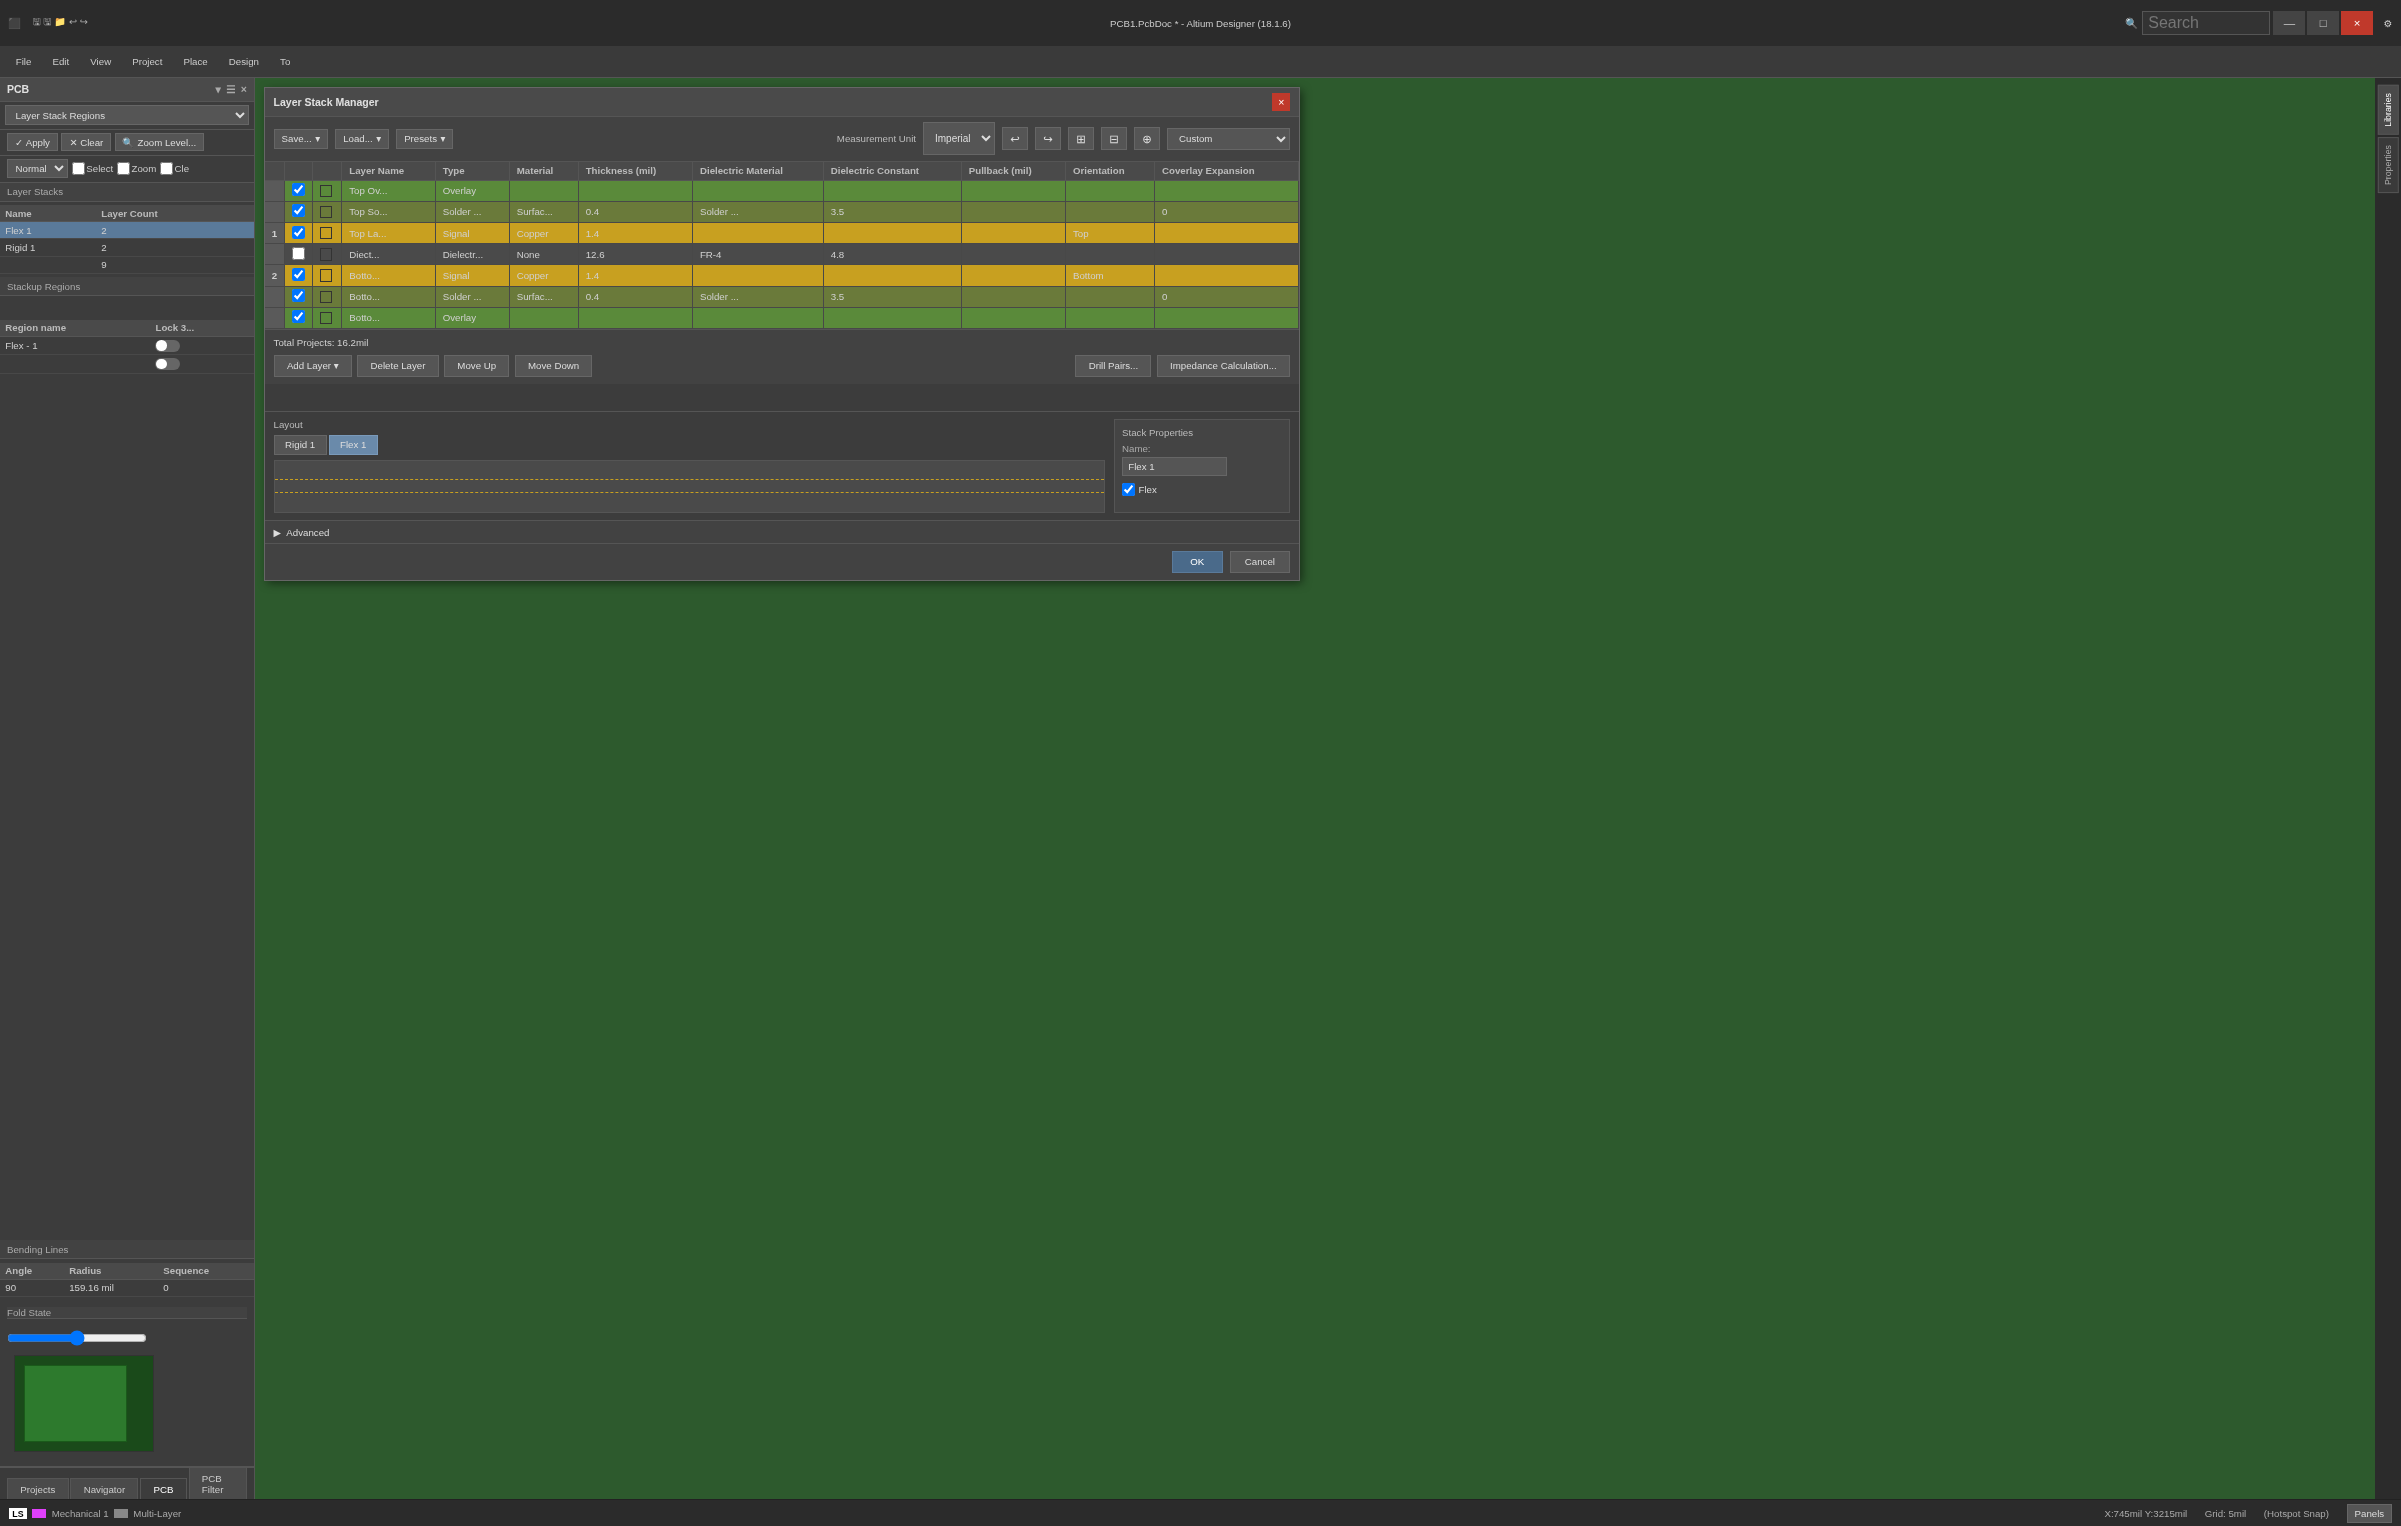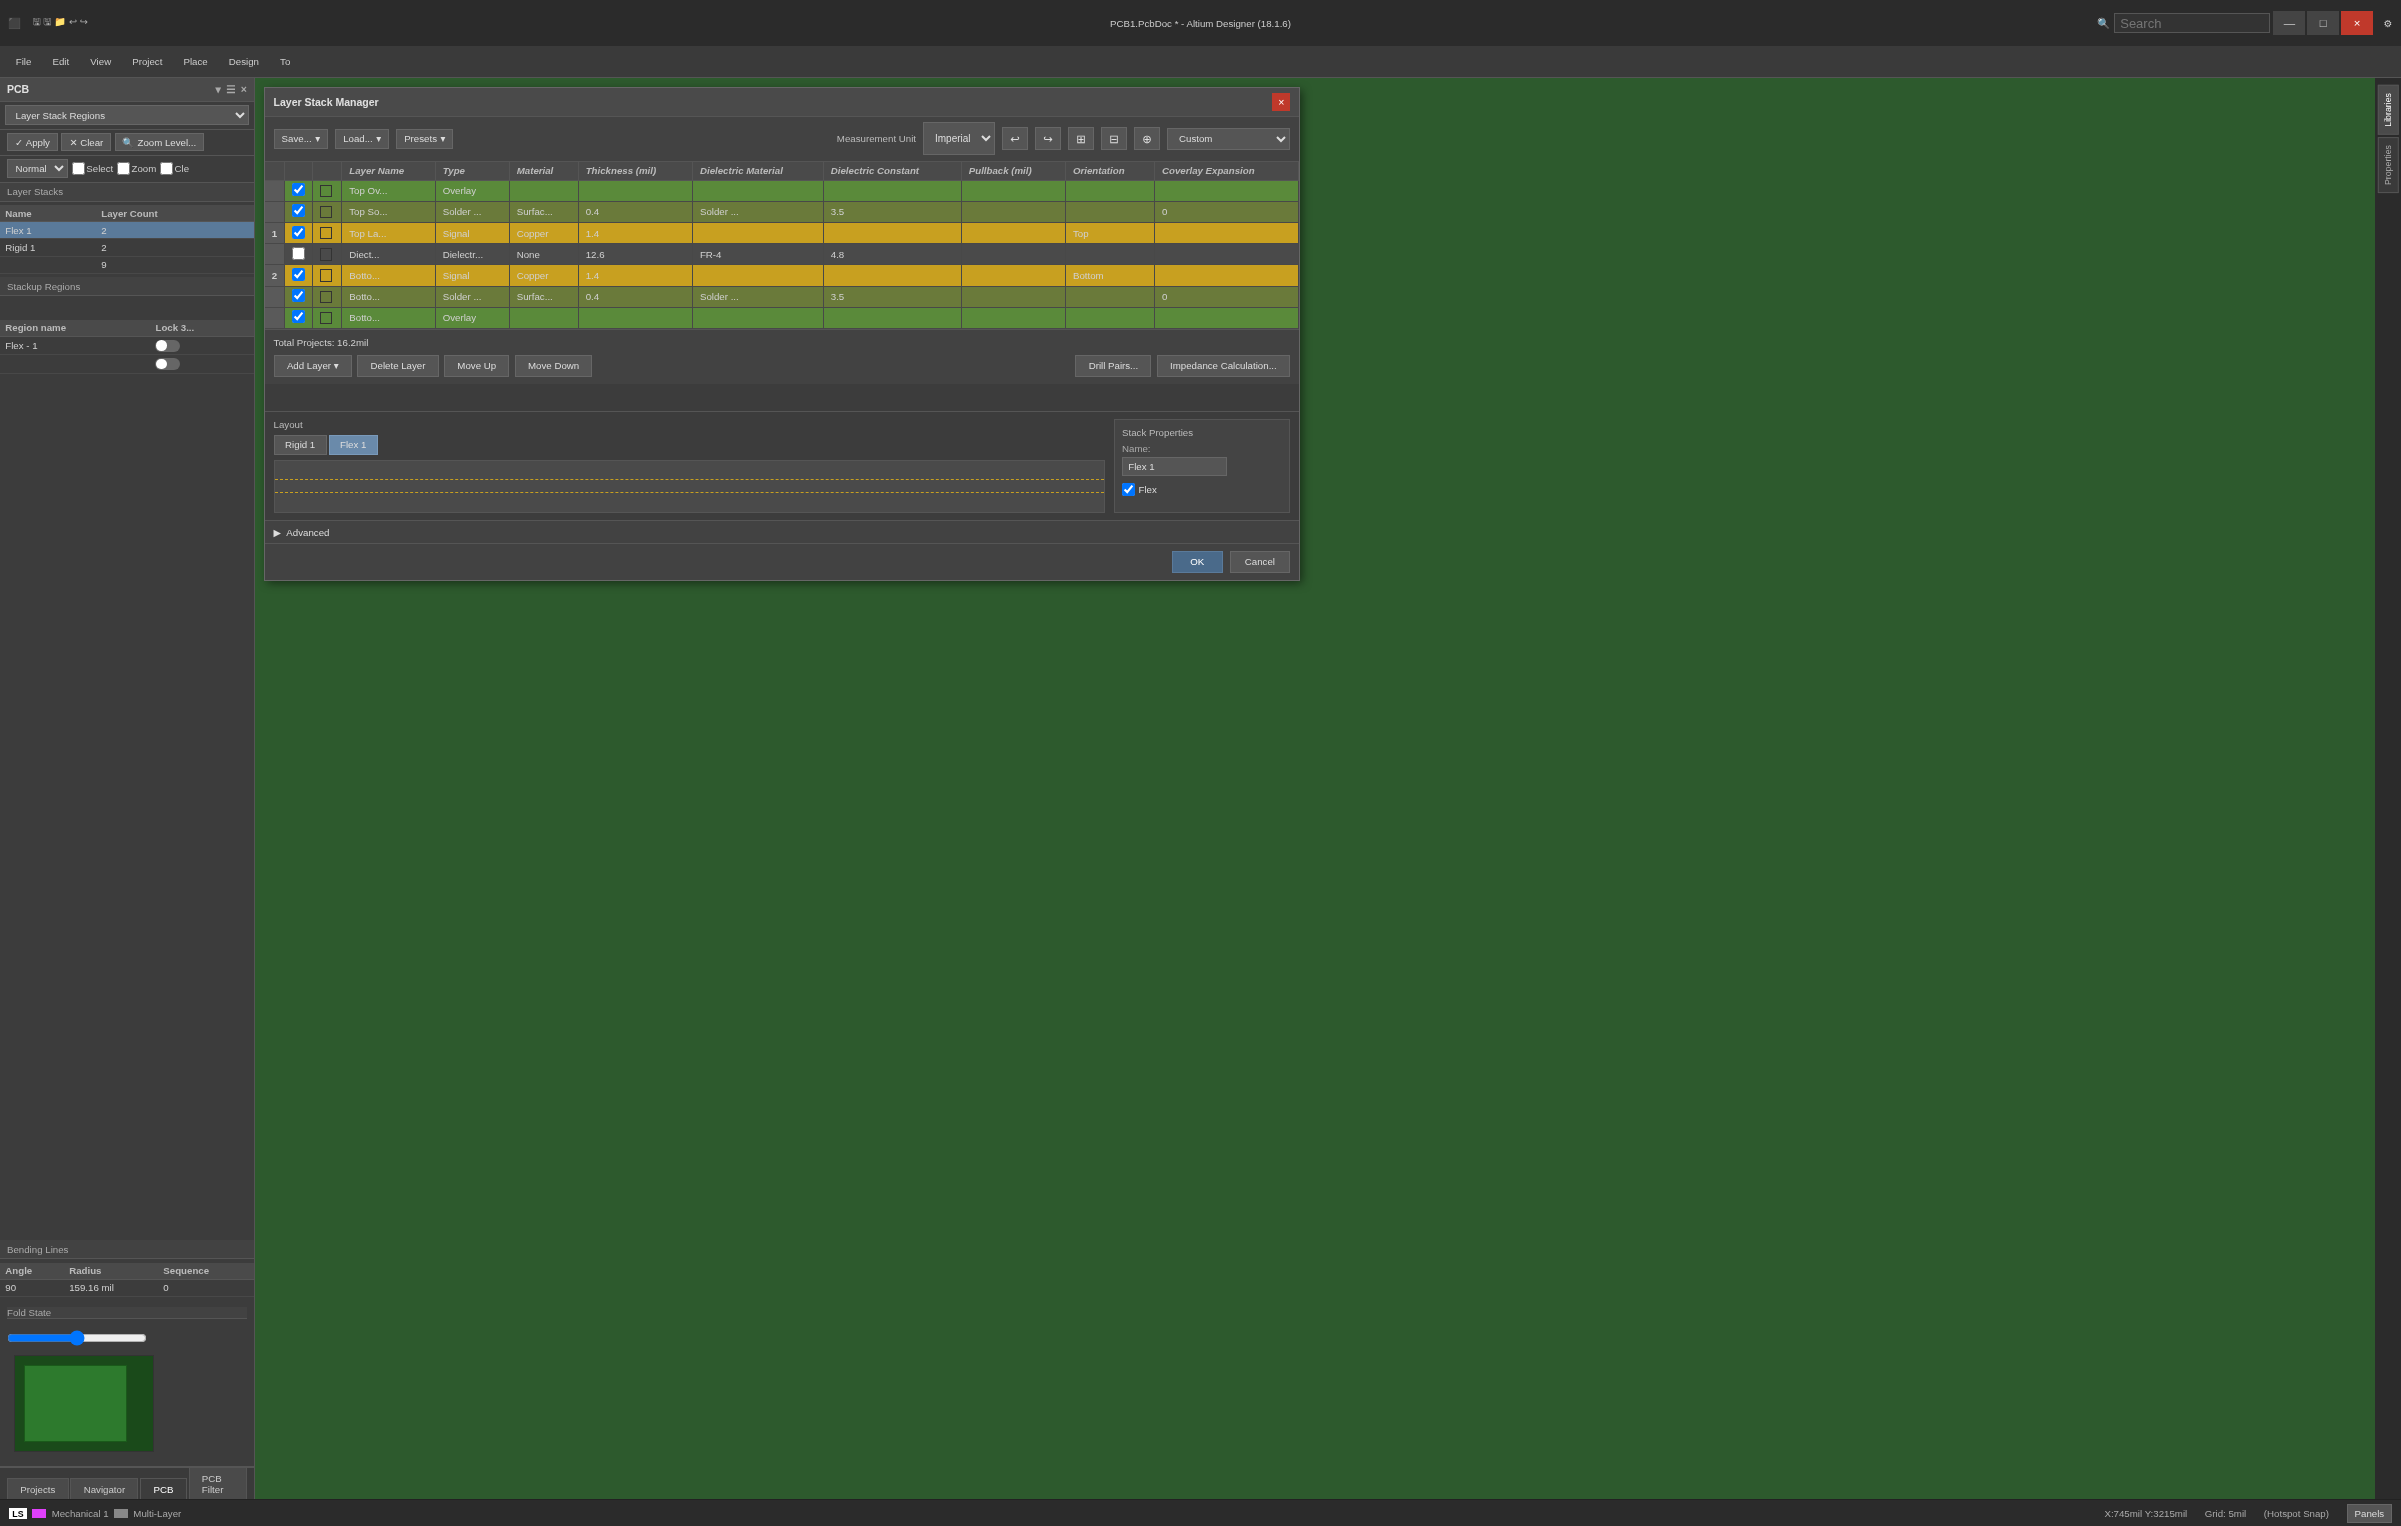--- a/index.html
+++ b/index.html
@@ -376,21 +376,20 @@
       font-size: 9.7px;
     }
     .layer-table th {
       background: #4a4a4a;
       padding: 3.5px 7px;
       text-align: left;
       color: #bbb;
       border-bottom: 0.9px solid #555;
       border-right: 0.9px solid #555;
       white-space: nowrap;
-      font-style: italic;
     }
     .layer-table td {
       padding: 2.6px 7px;
       border-bottom: 0.9px solid #484848;
       border-right: 0.9px solid #484848;
       color: #d0d0d0;
       white-space: nowrap;
     }
     
     .row-overlay { background: #5a8a3a; }
@@ -618,21 +617,21 @@
     <span style="color:#aaa;font-size:10.5px;">⬛</span>
     <span style="font-size:9.7px;color:#aaa;margin-left:3.5px;">
       🖫 🖫 📁 ↩ ↪
     </span>
   </div>
   <div class="title-bar-center">
     <span style="font-size:9.7px;color:#ccc;">PCB1.PcbDoc * - Altium Designer (18.1.6)</span>
   </div>
   <div style="display:flex;align-items:center;gap:3.5px;">
     <span style="color:#aaa;font-size:10.5px;">🔍</span>
-    <input type="text" style="background: rgb(51, 51, 51); border: 0.9px solid rgb(85, 85, 85); color: rgb(221, 221, 221); padding: 1.8px 5.3px; font-size: 13px; width: 156px;" placeholder="Search">
+    <input type="text" style="background: rgb(51, 51, 51); border: 0.9px solid rgb(85, 85, 85); color: rgb(221, 221, 221); padding: 1.8px 5.3px; font-size: 16px; width: 128px;" placeholder="Search">
     <div class="title-bar-controls">
       <button class="title-btn">—</button>
       <button class="title-btn">□</button>
       <button class="title-btn close">×</button>
     </div>
     <div style="display:flex;flex-direction:column;gap:1.8px;margin-left:7px;">
       <span>⚙</span>
     </div>
   </div>
 </div>

